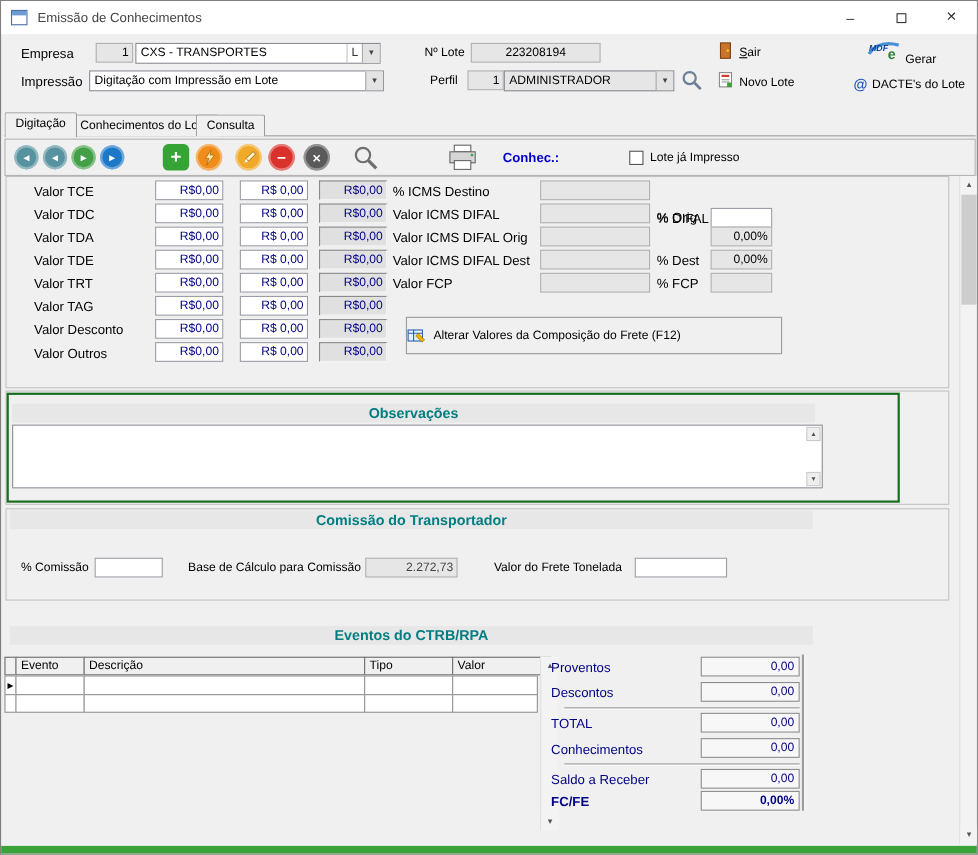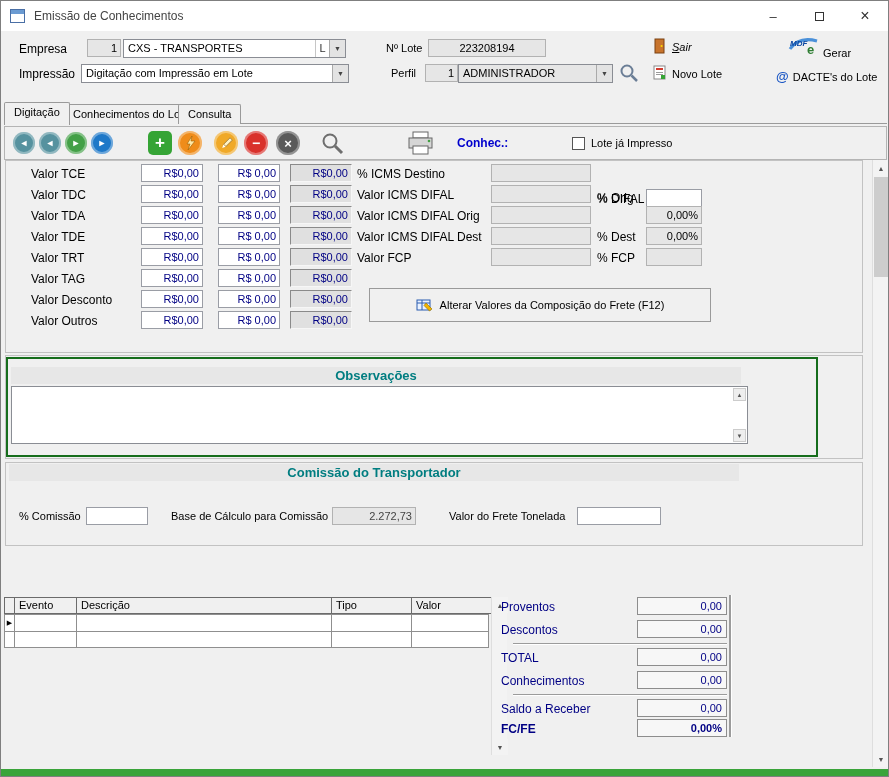--- a/index.html
+++ b/index.html
@@ -50,21 +50,21 @@
   .sbbtn { position:absolute; width:16px; height:16px; display:flex; align-items:center; justify-content:center; font-size:7px; color:#555; background:#f3f3f3; }
   .sbthumb { position:absolute; background:#cdcdcd; }
   .minibtn { position:absolute; width:13px; height:13px; display:flex; align-items:center; justify-content:center; font-size:6px; color:#555; background:#eee; border:1px solid #ccc; }
 
   
   .gcell { position:absolute; border:1px solid #6b6b6b; background:#f0f0f0; font-size:11px; padding:1px 0 0 4px; height:17px; white-space:nowrap; overflow:hidden; }
   .gdata { position:absolute; border:1px solid #8f8f8f; background:#fff; height:18px; }
   .sep { position:absolute; height:1px; background:#9b9b9b; box-shadow:0 1px 0 #fff; }
   .totbox { position:absolute; width:90px; height:18px; background:#f7f7f7; border:1px solid #8d8d8d; display:flex; align-items:center; justify-content:flex-end; padding-right:4px; color:#000084; font-size:11px; }
 
-  .accel { display:inline-block;font-style:italic; }
+  .accel { display:inline-block; }
   .accel::first-letter { text-decoration:underline; }
   .greenstrip { position:absolute; left:0; top:768px; width:889px; height:9px; background:#3aa43a; }
 </style>
 </head>
 <body>
 
 <div class="window">
 
   <div class="titlebar">
     <span class="app-icon"></span>
@@ -261,21 +261,21 @@
   <div class="rlabel" style="left:356px;top:229px;width:130px">Valor ICMS DIFAL Dest</div>
   <div class="tfield gray" style="left:490px;top:226px;width:100px"></div>
   <div class="rlabel" style="left:596px;top:229px;width:44px">% Dest</div>
   <div class="tfield gray right" style="left:645px;top:226px;width:56px">0,00%</div>
 
   <div class="rlabel" style="left:356px;top:250px;width:130px">Valor FCP</div>
   <div class="tfield gray" style="left:490px;top:247px;width:100px"></div>
   <div class="rlabel" style="left:596px;top:250px;width:44px">% FCP</div>
   <div class="tfield gray" style="left:645px;top:247px;width:56px"></div>
 
-  <div class="p" style="left:368px;top:287px;width:342px;height:34px;border:1px solid #9a9a9a;display:flex;align-items:center;justify-content:center;gap:7px;background:#f0f0f0">
+  <div class="p" style="left:368px;top:287px;width:342px;height:34px;border:1px solid #9a9a9a;display:flex;align-items:center;gap:7px;background:#f0f0f0">
     <svg width="17" height="14">
         <rect x="1" y="2" width="13" height="10" fill="#eaf2ff" stroke="#2a5db0"></rect>
         <line x1="1" y1="5" x2="14" y2="5" stroke="#2a5db0"></line>
         <line x1="6" y1="2" x2="6" y2="12" stroke="#2a5db0"></line>
         <polygon points="10,5 16,11 13.5,13 8,7.5" fill="#f4b400" stroke="#8a6d00" stroke-width="0.6"></polygon>
       </svg>
     <span>Alterar Valores da Composição do Frete (F12)</span>
   </div>
 
   <div class="groupbox" style="left:4px;top:354px;width:858px;height:104px"></div>
@@ -288,20 +288,21 @@
 
   <div class="groupbox" style="left:4px;top:461px;width:858px;height:84px"></div>
   <div class="sectitle" style="left:8px;top:463px;width:730px">Comissão do Transportador</div>
   <div class="llabel" style="left:18px;top:509px">% Comissão</div>
   <div class="tfield" style="left:85px;top:506px;width:62px"></div>
   <div class="llabel" style="left:170px;top:509px">Base de Cálculo para Comissão</div>
   <div class="tfield gray right" style="left:331px;top:506px;width:84px;color:#444">2.272,73</div>
   <div class="llabel" style="left:448px;top:509px">Valor do Frete Tonelada</div>
   <div class="tfield" style="left:576px;top:506px;width:84px"></div>
 
+  <div class="sectitle" style="left:8px;top:568px;width:730px">Eventos do CTRB/RPA</div>
 
   <div class="gcell" style="left:3px;top:596px;width:11px;padding-left:0"></div>
   <div class="gcell" style="left:13px;top:596px;width:63px">Evento</div>
   <div class="gcell" style="left:75px;top:596px;width:256px">Descrição</div>
   <div class="gcell" style="left:330px;top:596px;width:81px">Tipo</div>
   <div class="gcell" style="left:410px;top:596px;width:90px">Valor</div>
 
   <div class="gdata" style="left:3px;top:613px;width:11px;display:flex;align-items:center;justify-content:center">
       <span style="font-size:7px">▶</span>
     </div>

